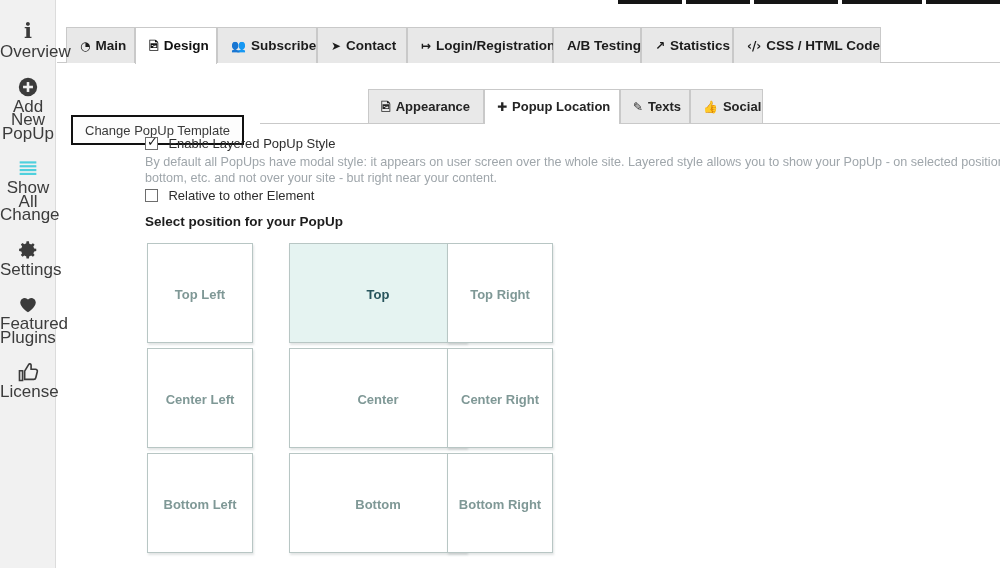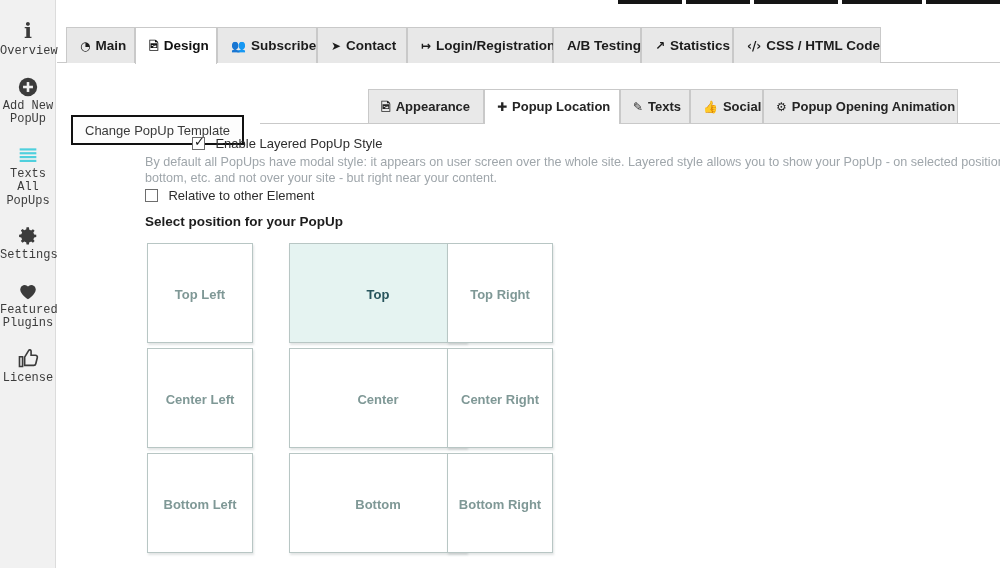--- a/index.html
+++ b/index.html
@@ -68,24 +68,24 @@
     line-height: 26px;
     font-size: 21px;
     color: #3b3b3b;
     font-family: "DejaVu Sans", sans-serif;
     font-weight: bold;
     margin-bottom: 1px;
   }
   .side-ico svg { vertical-align: middle; }
   .side-label {
     display: block;
-    font-size: 12px;
+    font-size: 17px;
     line-height: 13.5px;
     color: #3c3c3c;
-    font-family: Liberation Mono, monospace;
+    font-family: Liberation Sans, sans-serif;
   }
 
   
   .content {
     position: absolute;
     left: 57px; top: 0;
     width: 943px; height: 568px;
     background: #ffffff;
     z-index: 3;
   }
@@ -302,21 +302,21 @@
           </svg></span>
         <span class="side-label">Add New PopUp</span>
       </div>
       <div class="side-item">
         <span class="side-ico"><svg width="22" height="20" viewBox="0 0 24 24" fill="#4fd0dd">
             <rect x="2" y="4" width="20" height="2.6"></rect>
             <rect x="2" y="8.6" width="20" height="2.6"></rect>
             <rect x="2" y="13.2" width="20" height="2.6"></rect>
             <rect x="2" y="17.8" width="20" height="2.6"></rect>
           </svg></span>
-        <span class="side-label">Texts All PopUps</span>
+        <span class="side-label">Show All Change</span>
       </div>
       <div class="side-item">
         <span class="side-ico"><svg width="22" height="22" viewBox="0 0 24 24" fill="#3b3b3b">
             <path d="M12 8.2a3.8 3.8 0 100 7.6 3.8 3.8 0 000-7.6zm9 5.1v-2.6l-2.4-.4a6.9 6.9 0 00-.8-2l1.4-2-1.8-1.8-2 1.4a6.9 6.9 0 00-2-.8L13 2.4h-2.6l-.4 2.4c-.7.2-1.4.5-2 .9L6 4.3 4.2 6.1l1.4 2c-.4.6-.7 1.3-.9 2L2.3 10.5v2.6l2.4.4c.2.7.5 1.4.9 2l-1.4 2 1.8 1.8 2-1.4c.6.4 1.3.7 2 .9l.4 2.4H13l.4-2.4c.7-.2 1.4-.5 2-.9l2 1.4 1.8-1.8-1.4-2c.4-.6.7-1.3.9-2l2.3-.4z"></path>
           </svg></span>
         <span class="side-label">Settings</span>
       </div>
       <div class="side-item">
         <span class="side-ico"><svg width="22" height="22" viewBox="0 0 24 24" fill="#3b3b3b">
             <path d="M12 21s-8.5-5.4-8.5-11A4.9 4.9 0 0112 7a4.9 4.9 0 018.5 3c0 5.6-8.5 11-8.5 11z"></path>
@@ -344,27 +344,26 @@
         <div class="tab" style="left: 676px; width: 148px;"><span class="tico">‹/›</span><span>CSS / HTML Code</span></div>
       </div>
 
     <div class="subbar">
       <div class="tpl-btn">Change PopUp Template</div>
       <div class="subtabs" id="subtabs">
           <div class="stab" style="left: 60px; width: 116px;"><span class="tico">🖻</span><span>Appearance</span></div>
           <div class="stab active" style="left: 176px; width: 136px;"><span class="tico">✚</span><span>Popup Location</span></div>
           <div class="stab" style="left: 312px; width: 70px;"><span class="tico">✎</span><span>Texts</span></div>
           <div class="stab" style="left: 382px; width: 73px;"><span class="tico">👍</span><span>Social</span></div>
-          <div class="stab" style="left: 455px; width: 195px;"><span class="tico">⚙</span><span>Popup Opening Animation</span></div>
         </div>
     </div>
 
     <div class="panel">
 
-      <div class="chkline" style="left:88px; top:10px;margin-left:47px;">
+      <div class="chkline" style="left:88px; top:10px;">
         <span class="cbox checked" id="cb-layered"></span>
         <span class="chk-label">Enable Layered PopUp Style</span>
       </div>
 
       <div class="helptext">By default all PopUps have modal style: it appears on user screen over the whole site. Layered style allows you to show your PopUp - on selected position: top, bottom, etc. and not over your site - but right near your content.</div>
 
       <div class="chkline" style="left:88px; top:62px;">
         <span class="cbox" id="cb-relative"></span>
         <span class="chk-label">Relative to other Element</span>
       </div>

